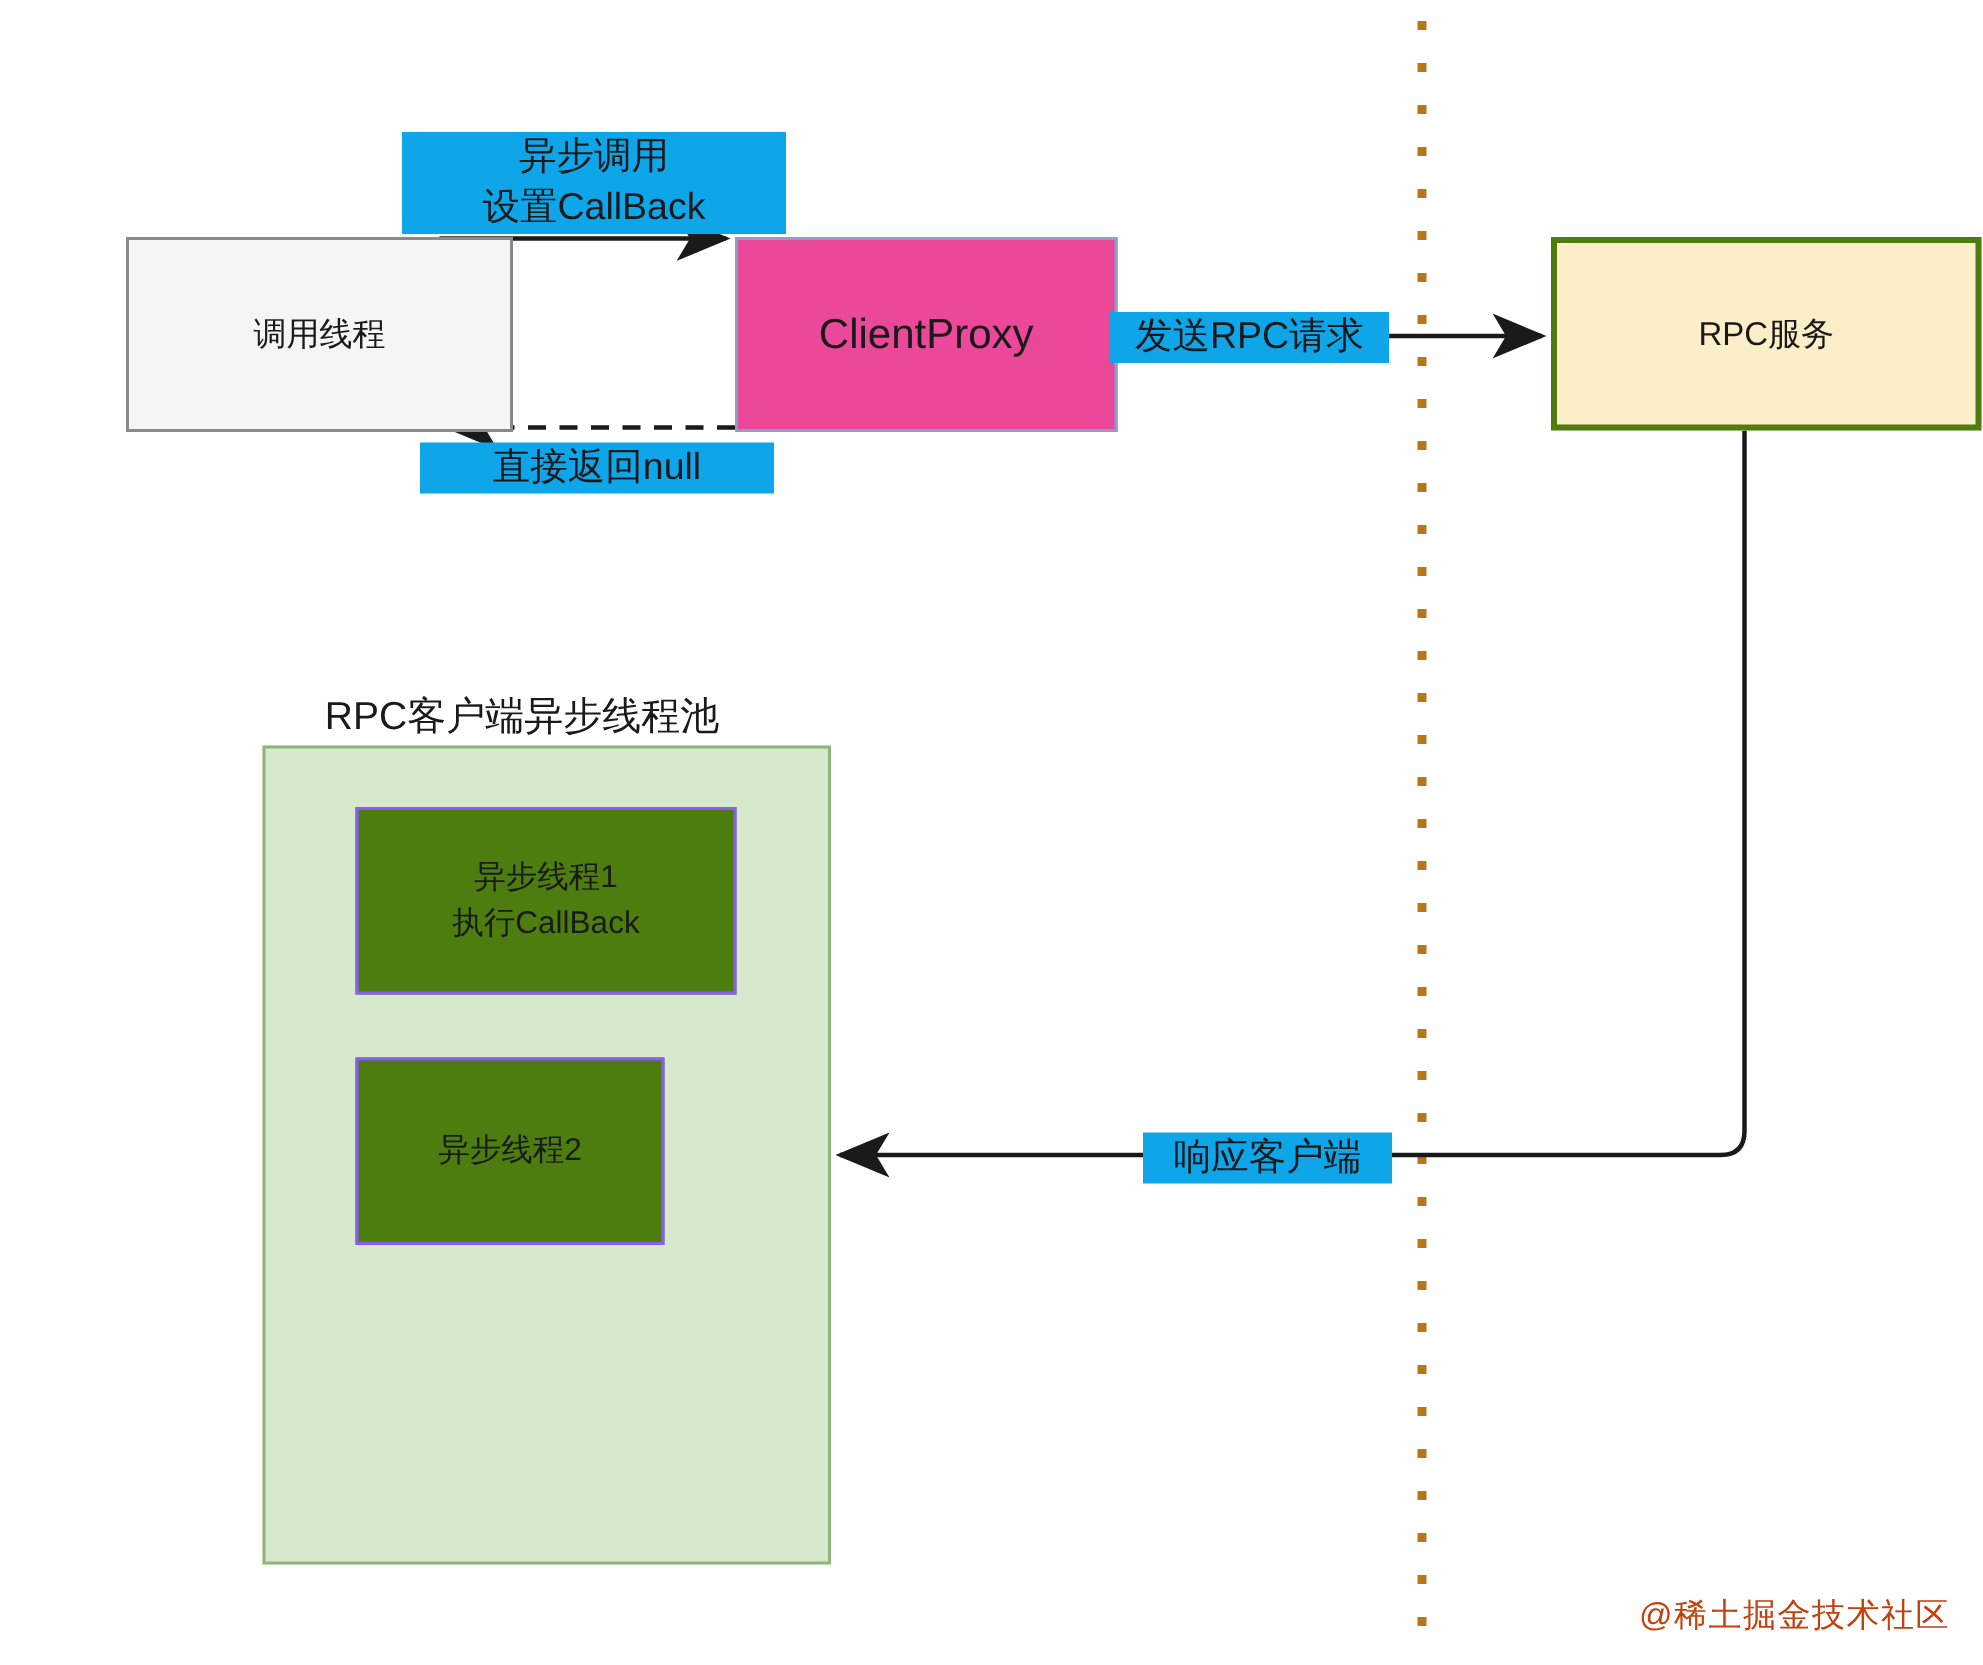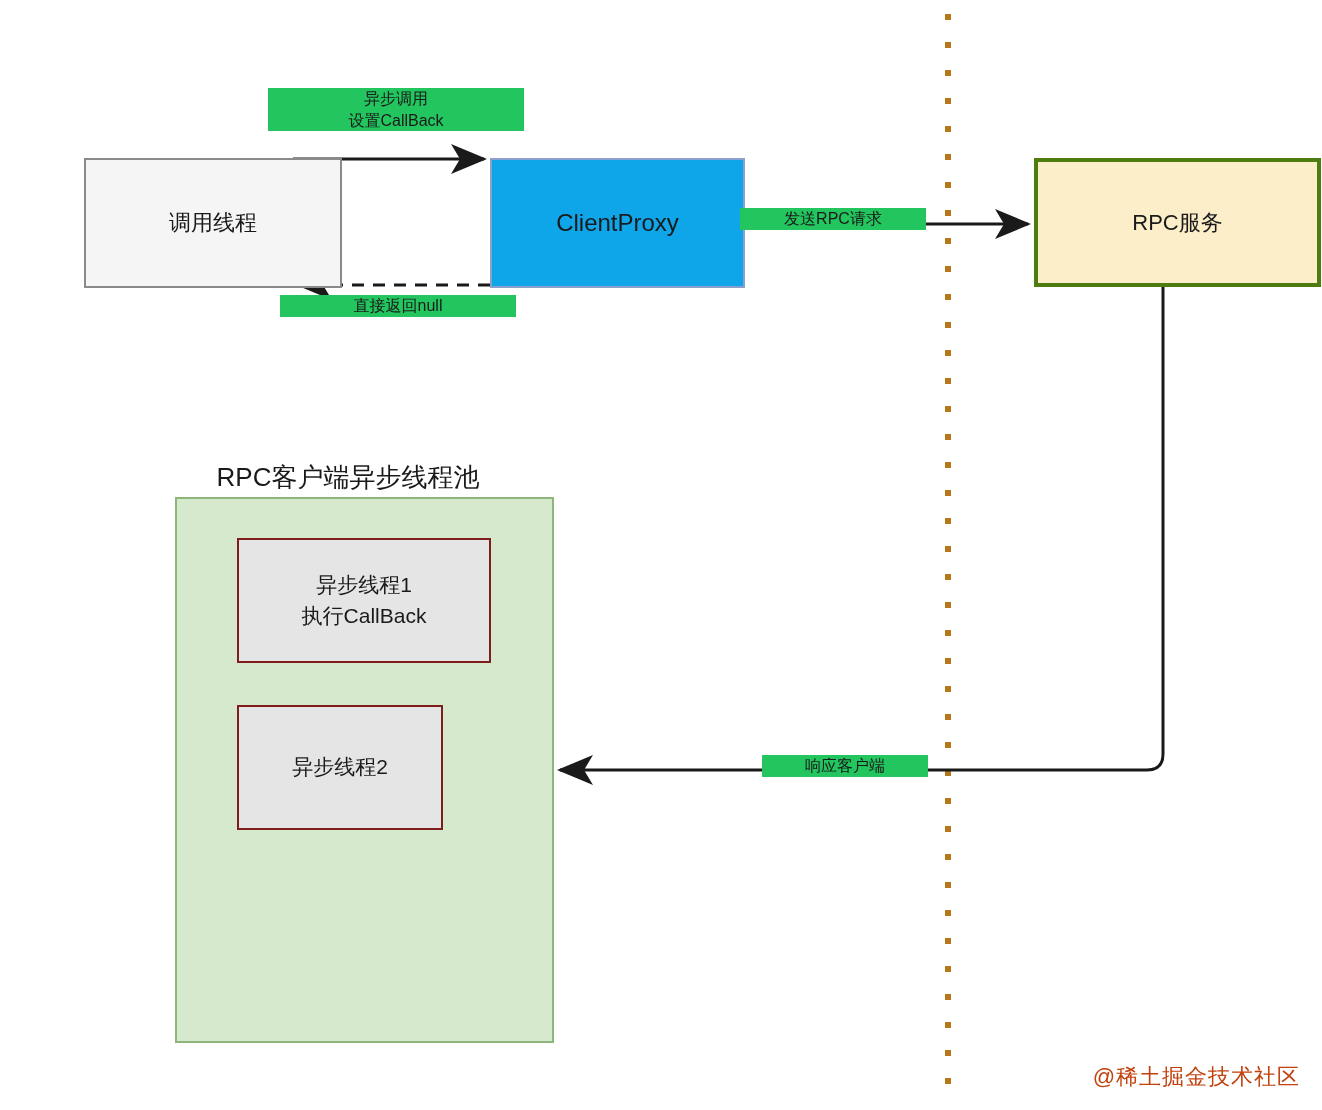--- a/index.html
+++ b/index.html
@@ -32,23 +32,23 @@
   
   #box-calling-thread {
     left: 36px;  top: 158px;  width: 258px; height: 130px;
     background: #f5f5f5;
     border: 2px solid #8a8a8a;
     font-size: 22px;
     margin-left: 48px;
   }
   #box-client-proxy {
     left: 490px; top: 158px; width: 255px; height: 130px;
-    background: #0ea5e9;
+    background: #ec4899;
     border: 2px solid #8aa0cc;
-    font-size: 24px;
+    font-size: 28px;
   }
   #box-rpc-service {
     left: 1034px; top: 158px; width: 287px; height: 129px;
     background: #fbeec8;
     border: 4px solid #4d7c0f;
     font-size: 22px;
   }
 
   
   #label-thread-pool {
@@ -63,48 +63,48 @@
     background: #d7e9cd;
     border: 2px solid #8fb67a;
   }
   .thread-box {
     position: absolute;
     box-sizing: border-box;
     display: flex;
     align-items: center;
     justify-content: center;
     text-align: center;
-    background: #e5e5e5;
-    border: 2px solid #7f1d1d;
+    background: #4d7c0f;
+    border: 2px solid #8b5cf6;
     font-size: 21px;
     color: #1a1a1a;
     line-height: 1.45;
     white-space: pre-line;
   }
   #thread-1 { left: 237px; top: 538px; width: 254px; height: 125px; }
   #thread-2 { left: 237px; top: 705px; width: 206px; height: 125px; }
   #thread-3 { left: 237px; top: 874px; width: 254px; height: 125px; }
 
   
   #wires {
     position: absolute;
     left: 0; top: 0;
     width: 1322px; height: 1110px;
     pointer-events: none;
   }
 
   
   .edge-label {
     position: absolute;
-    font-size: 16px;
+    font-size: 25px;
     color: #1a1a1a;
     text-align: center;
     line-height: 1.35;
     white-space: pre-line;
-    background: #22c55e;
+    background: #0ea5e9;
     padding: 0 3px;
   }
   #lbl-async-call  { left: 268px; top: 88px;  width: 250px; }
   #lbl-return-null { left: 280px; top: 295px; width: 230px; }
   #lbl-send-rpc    { left: 740px; top: 208px; width: 180px; }
   #lbl-response    { left: 762px; top: 755px; width: 160px; }
 
   
   #watermark {
     position: absolute;

